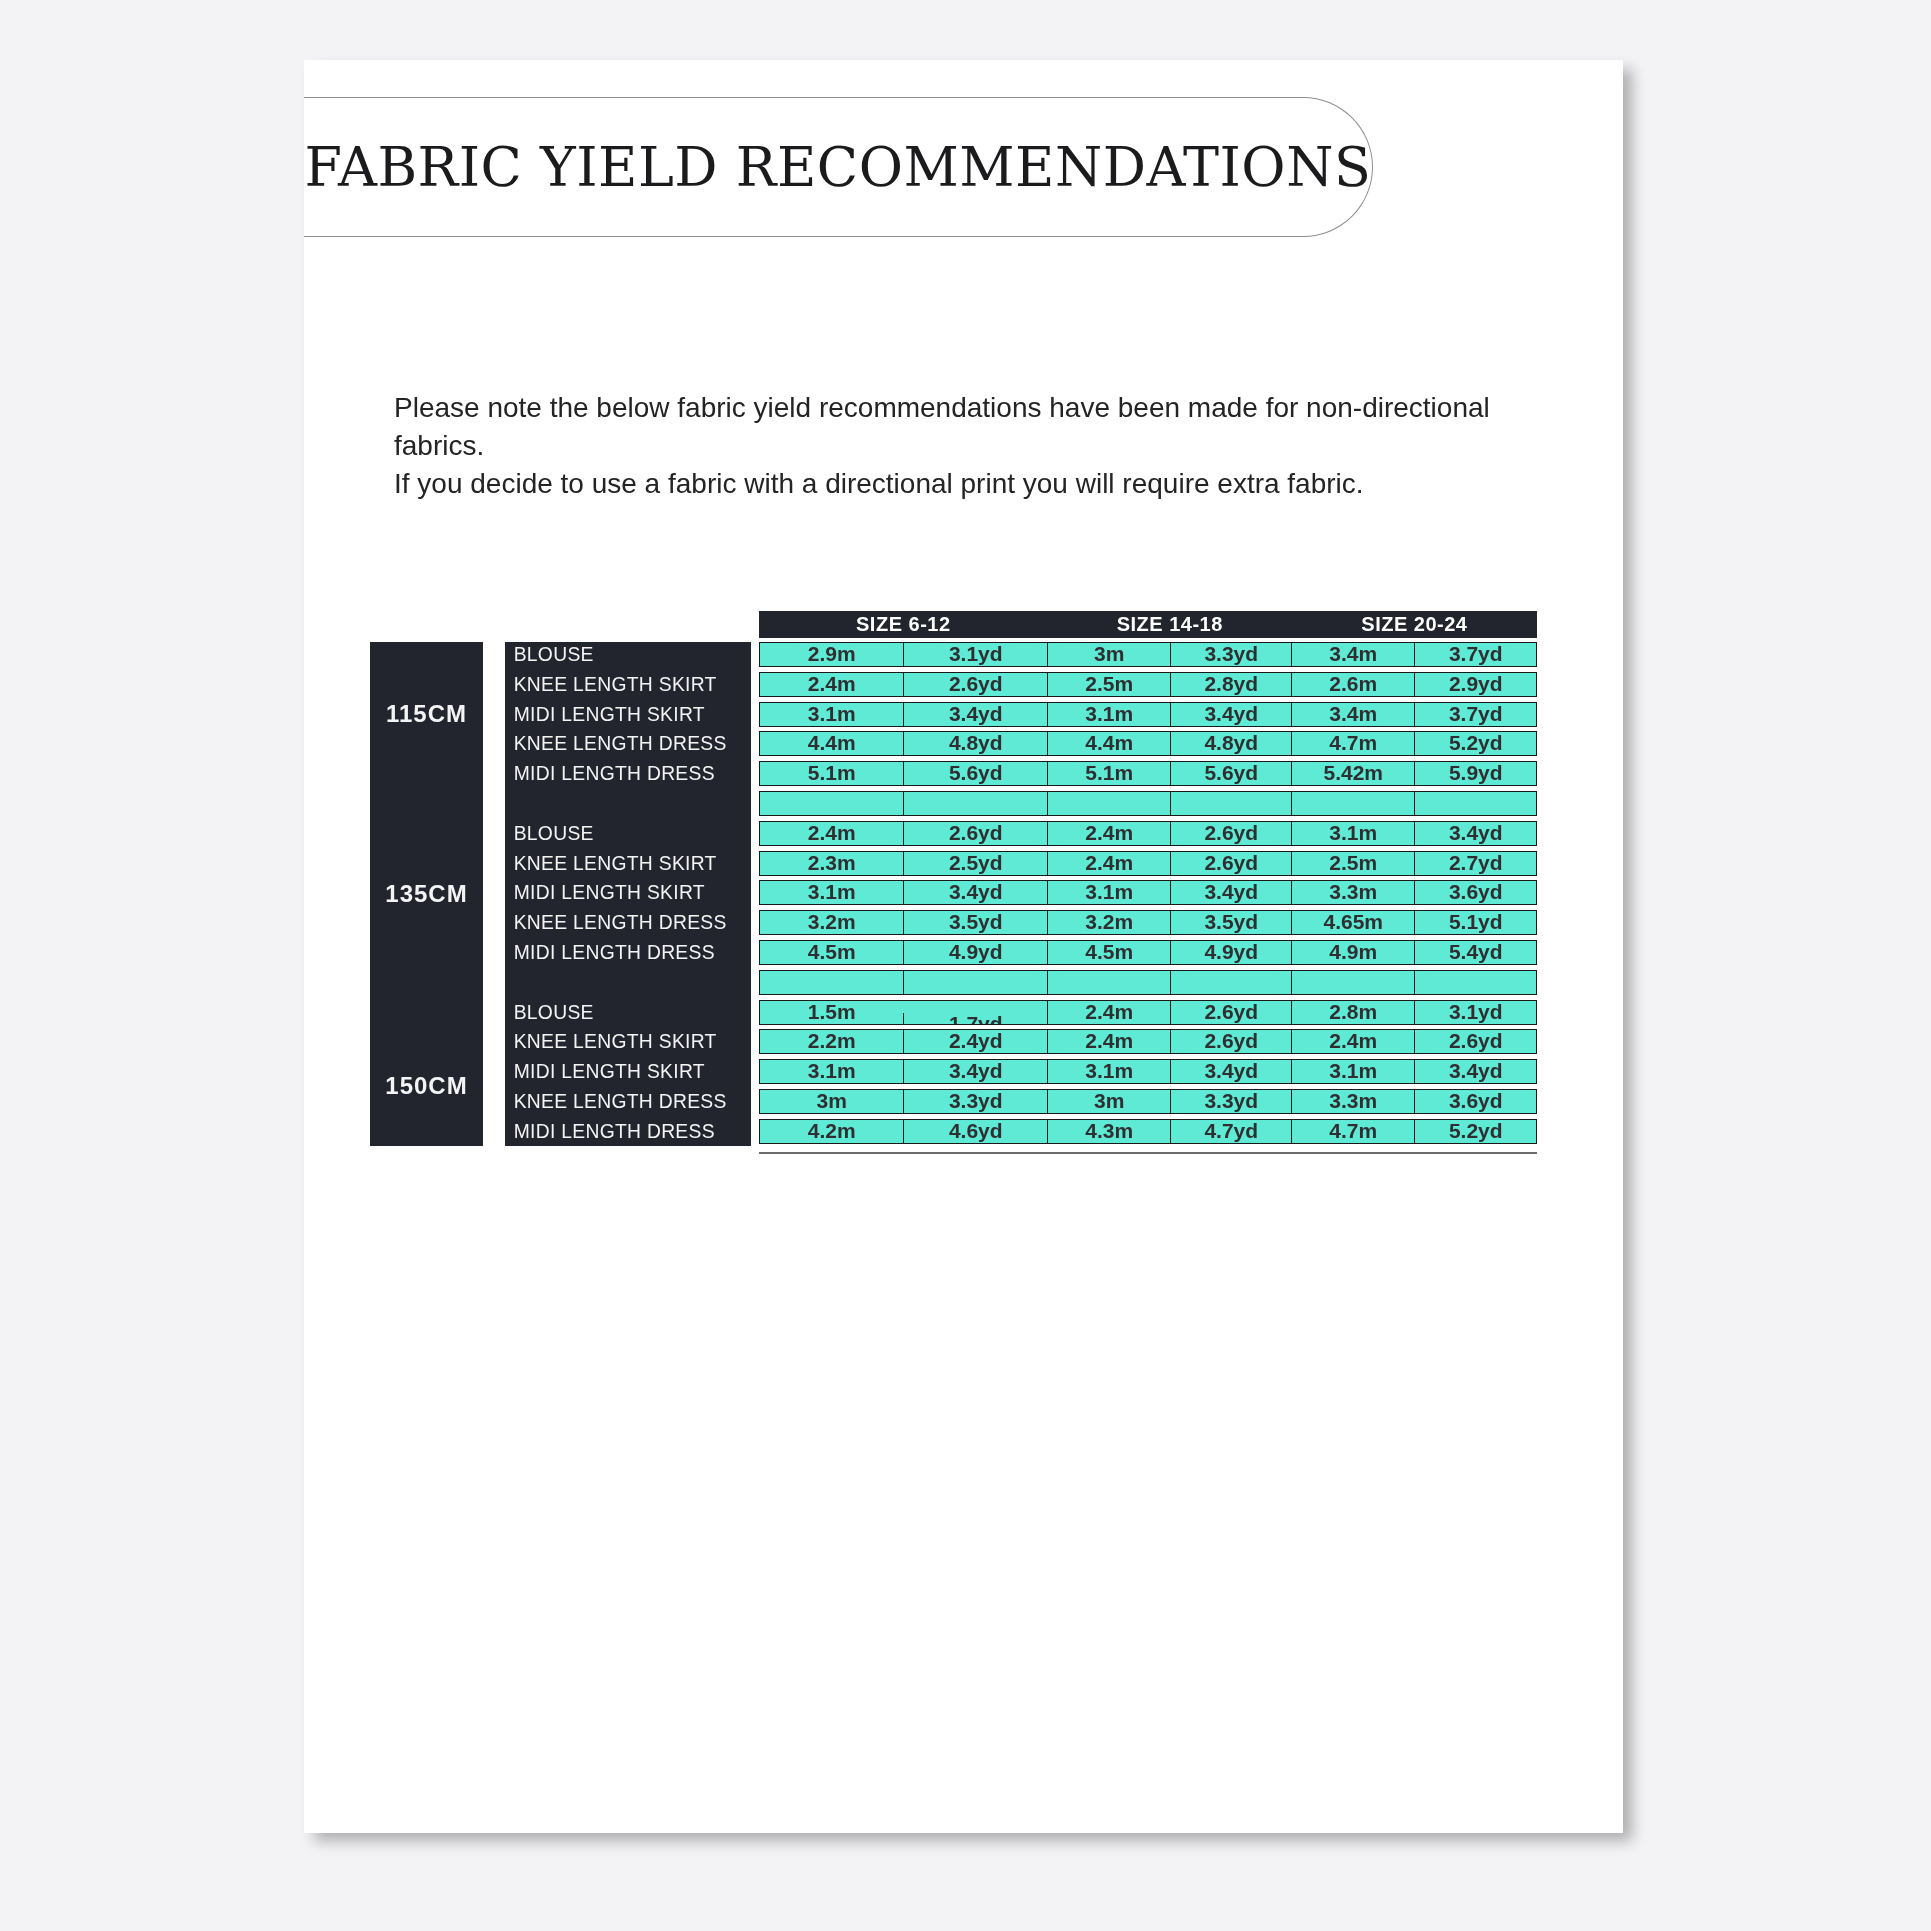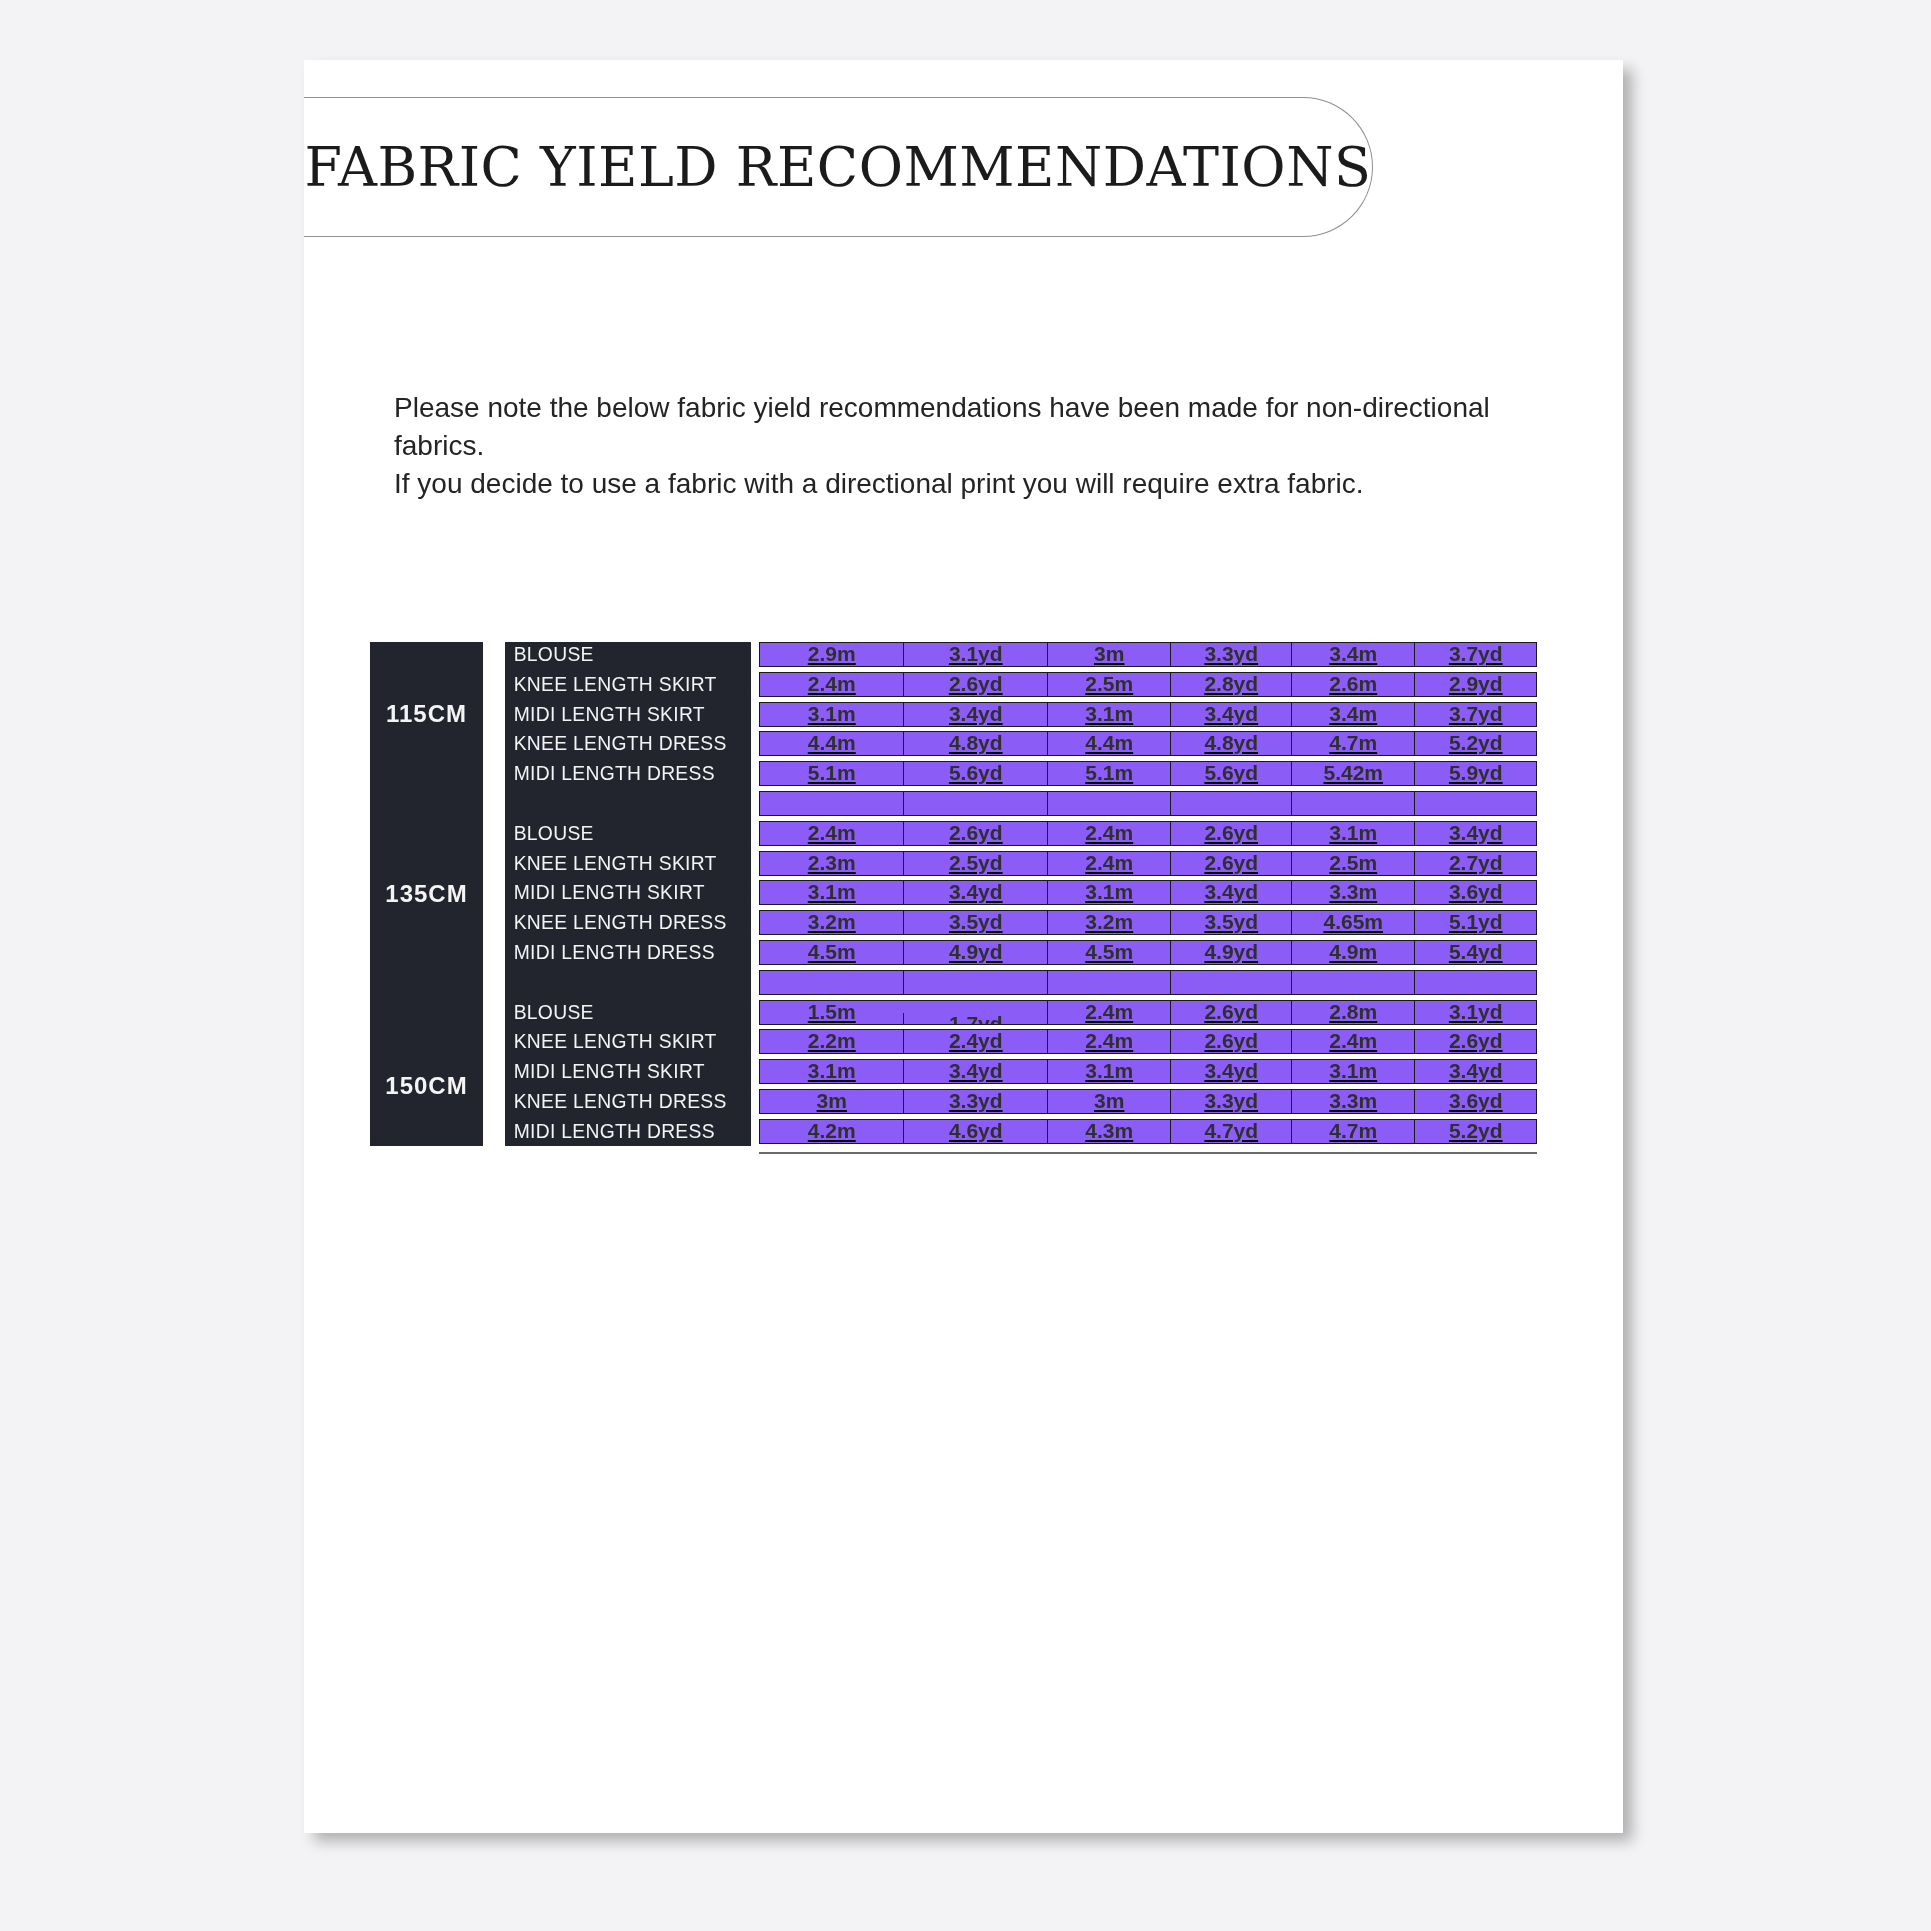--- a/index.html
+++ b/index.html
@@ -78,22 +78,21 @@
   }
   .data-rows{
     position:absolute;left:389px;top:31px;width:778px;
     display:flex;flex-direction:column;gap:4.8px;
   }
   .drow{
     height:25px;flex:0 0 25px;
     display:flex;
     border:1.9px solid #191919;
     box-sizing:border-box;
-    background:#8b5cf6;
-    text-decoration:underline;
+    background:#5eead4;
   }
   .dcell{
     box-sizing:border-box;
     text-align:center;
     font-size:21px;font-weight:600;color:#2f2f31;
     line-height:21px;
     overflow:hidden;white-space:nowrap;
   }
   .dcell + .dcell{border-left:1.9px solid #191919;}
   .bottom-line{
@@ -110,20 +109,25 @@
     <h1>FABRIC YIELD RECOMMENDATIONS</h1>
   </div>
 
   <div class="intro">
     <div class="iline">Please note the below fabric yield recommendations have been made for non-directional</div>
     <div class="iline">fabrics.</div>
     <div class="iline">If you decide to use a fabric with a directional print you will require extra fabric.</div>
   </div>
 
   <div class="yield-table">
+    <div class="size-header dark" id="sizeHeader">
+        <div class="hcell" style="flex: 299 0 0px;">SIZE 6-12</div>
+        <div class="hcell" style="flex: 253 0 0px;">SIZE 14-18</div>
+        <div class="hcell" style="flex: 254 0 0px;">SIZE 20-24</div>
+      </div>
     <div class="cm-col dark" id="cmCol">
         <div class="cm-label" style="top: 72px;">115CM</div>
         <div class="cm-label" style="top: 252px;">135CM</div>
         <div class="cm-label" style="top: 444px;">150CM</div>
       </div>
     <div class="garment-col dark" id="garmentCol">
         <div class="grow">BLOUSE</div>
         <div class="grow">KNEE LENGTH SKIRT</div>
         <div class="grow">MIDI LENGTH SKIRT</div>
         <div class="grow">KNEE LENGTH DRESS</div>

